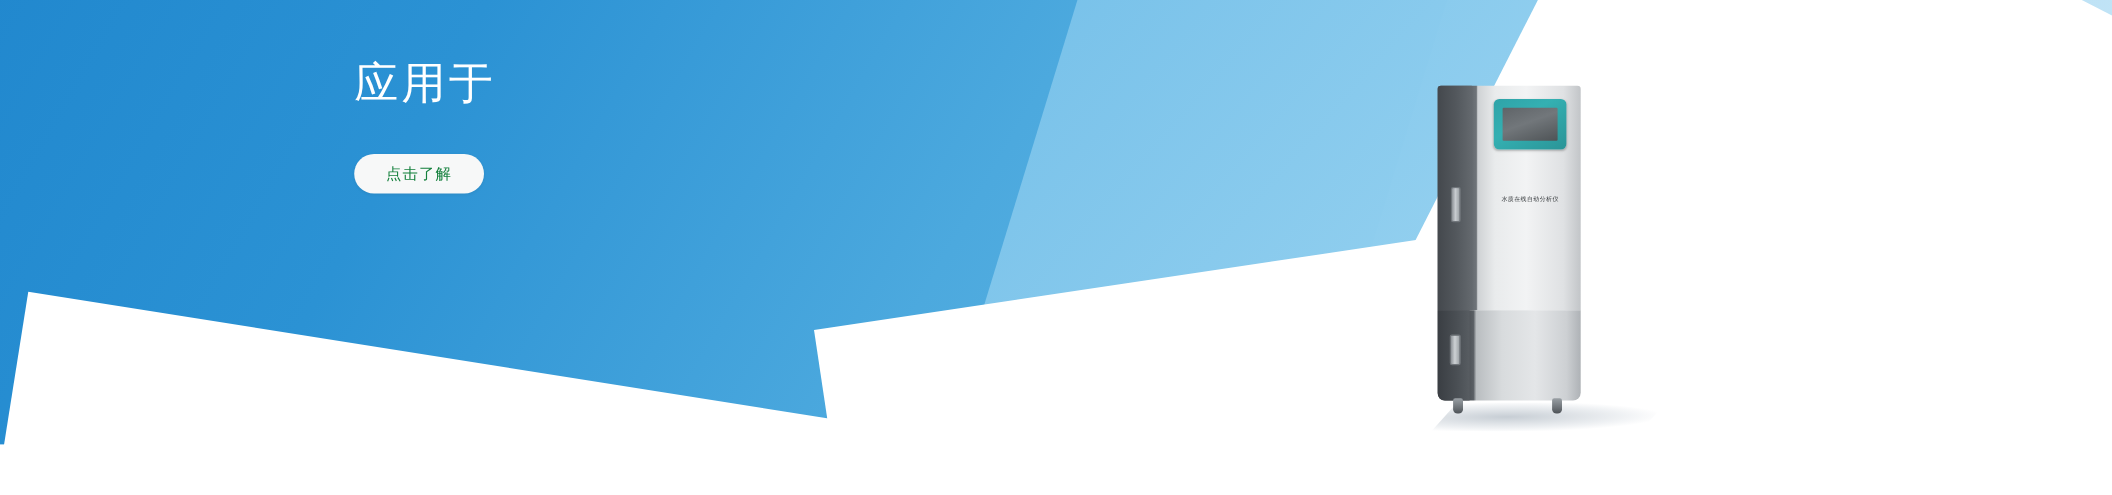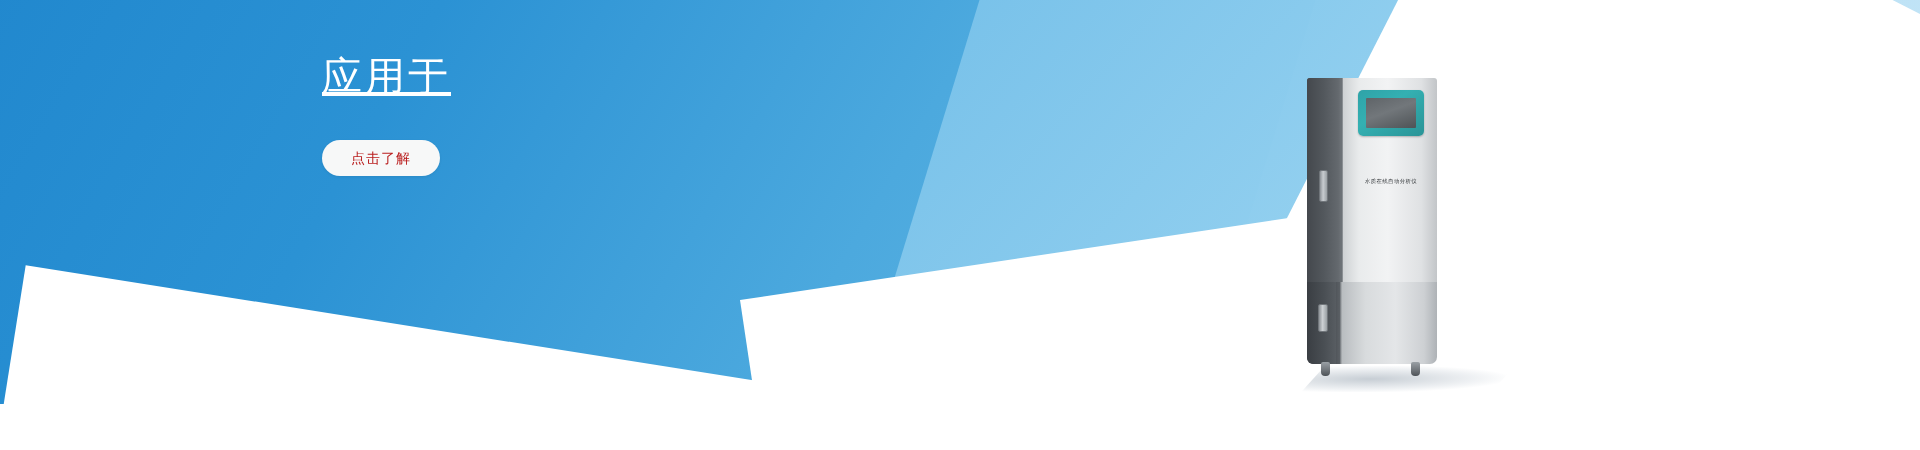--- a/index.html
+++ b/index.html
@@ -59,38 +59,37 @@
 
   
   .content{position:absolute;left:322px;top:48px;width:760px;z-index:6;}
   .headline{
     color:#ffffff;
     font-size:40px;
     line-height:56px;
     letter-spacing:3px;
     font-weight:400;
     white-space:nowrap;
-    text-decoration:underline;
   }
   .headline .l2{font-size:40px;}
   .subtitle{
     margin-top:26px;
     color:#f2fafe;
     font-size:19px;
     letter-spacing:1.5px;
     font-weight:400;
   }
   .cta{
     margin-top:36px;
     display:inline-block;
     width:118px;height:36px;
     line-height:36px;
     text-align:center;
     background:#f7f8f8;
-    color:#b91c1c;
+    color:#15803d;
     font-size:14px;
     letter-spacing:1px;
     border-radius:19px;
     cursor:pointer;
     box-shadow:0 1px 3px rgba(0,0,0,.07);
   }
 
   
   .device{position:absolute;left:1307px;top:78px;width:130px;height:300px;z-index:7;}
 

